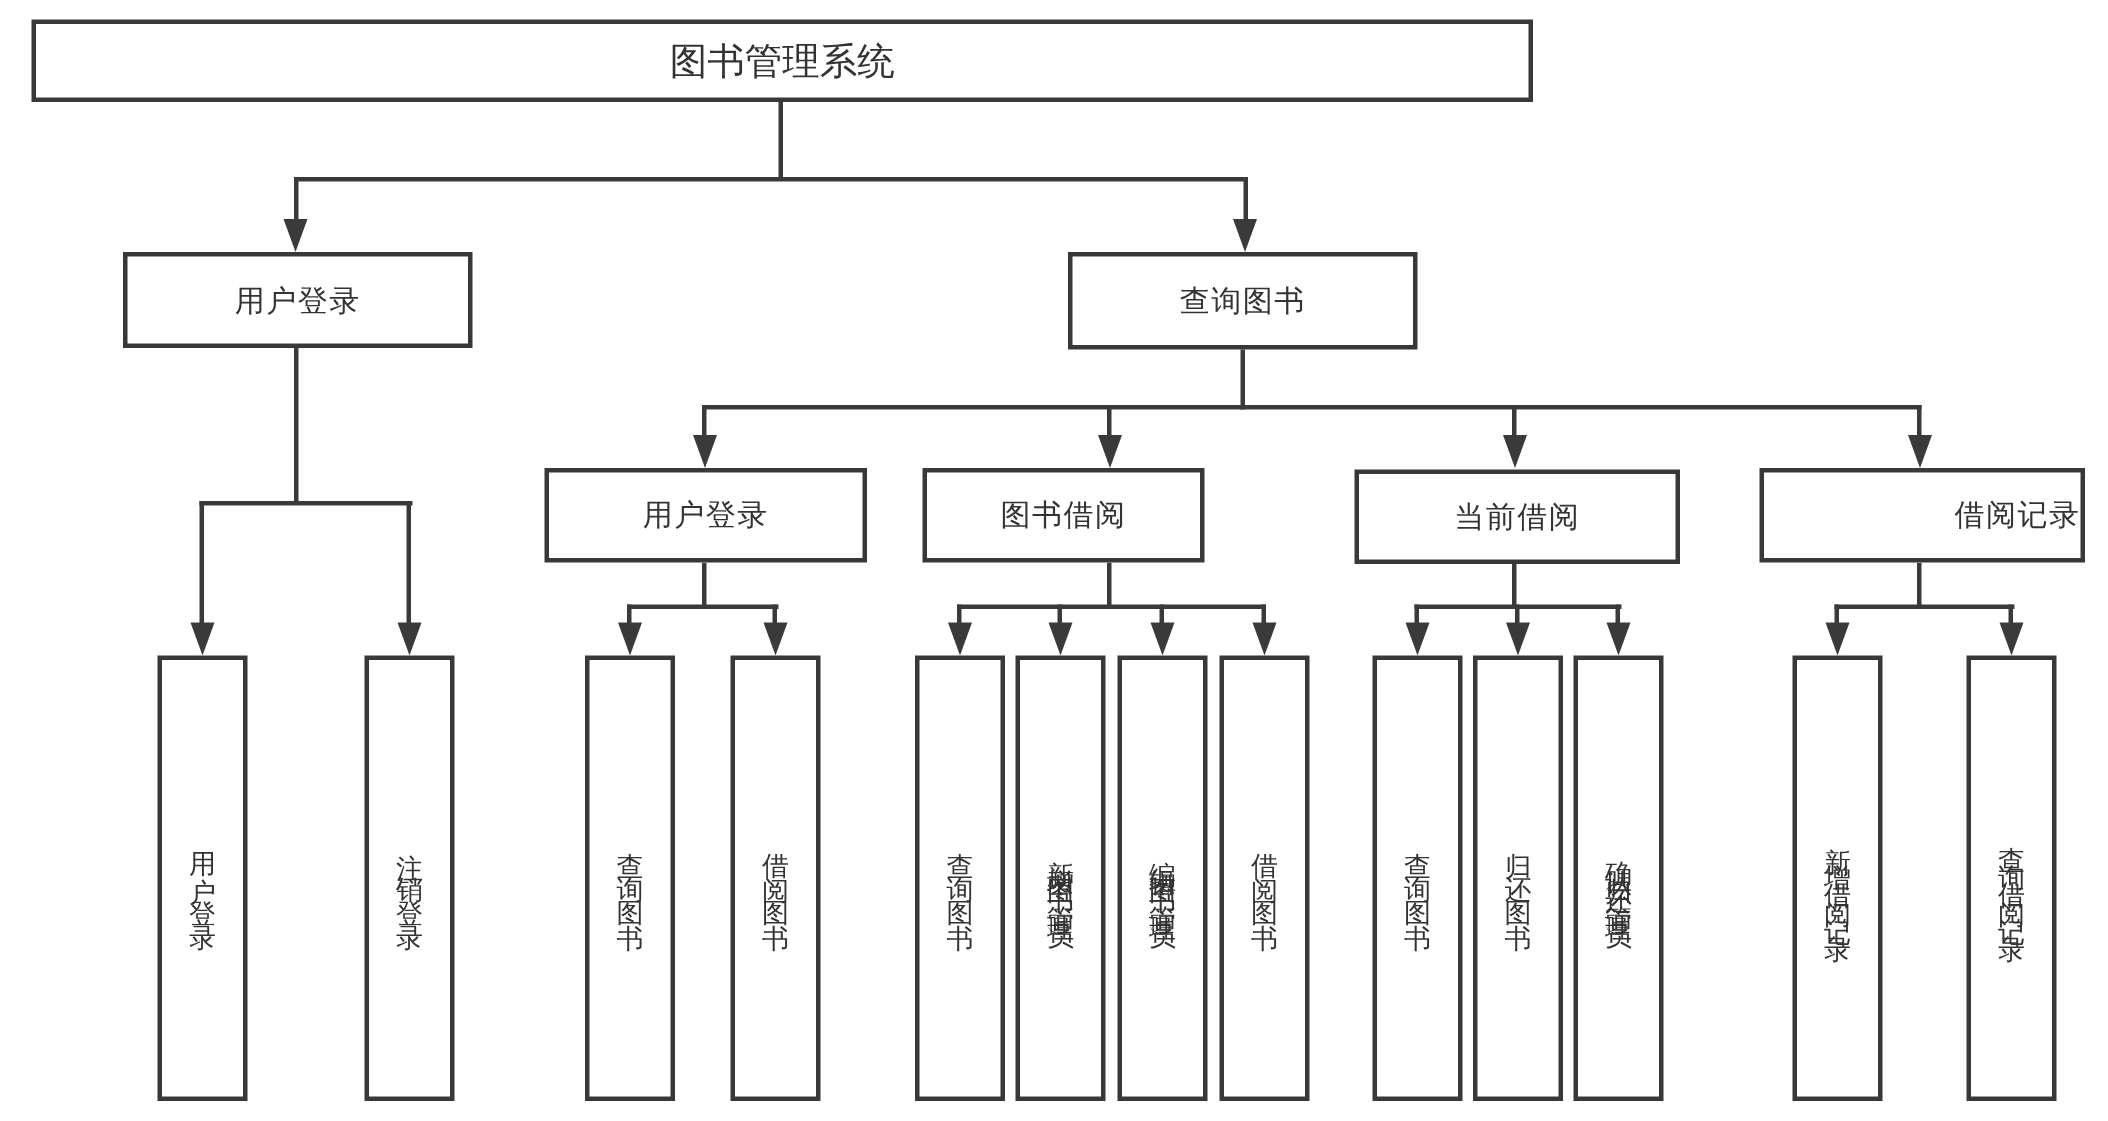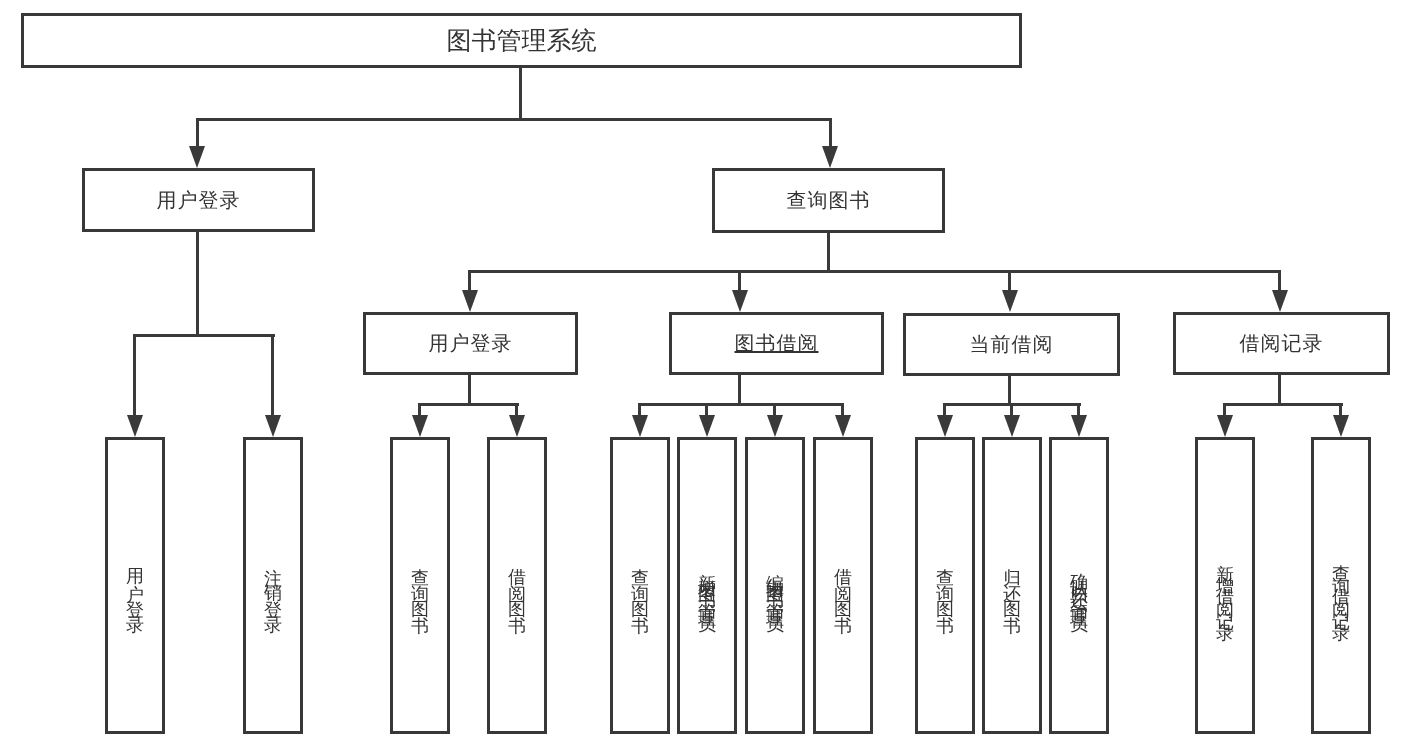--- a/index.html
+++ b/index.html
@@ -138,27 +138,27 @@
   <div class="box" style="left:82px; top:168px; width:233px; height:64px;">
     <span class="hlabel">用户登录</span>
   </div>
   <div class="box" style="left:712px; top:168px; width:233px; height:65px;">
     <span class="hlabel">查询图书</span>
   </div>
 
   <div class="box" style="left:363px; top:312px; width:215px; height:63px;">
     <span class="hlabel">用户登录</span>
   </div>
-  <div class="box" style="left:669px; top:312px; width:215px; height:63px;text-decoration:underline;">
+  <div class="box" style="left:615px; top:312px; width:188px; height:63px;">
     <span class="hlabel">图书借阅</span>
   </div>
   <div class="box" style="left:903px; top:313px; width:217px; height:63px;">
     <span class="hlabel">当前借阅</span>
   </div>
-  <div class="box" style="left:1173px; top:312px; width:217px; height:63px;">
+  <div class="box" style="left:1173px; top:312px; width:217px; height:63px;justify-content:flex-end;">
     <span class="hlabel">借阅记录</span>
   </div>
 
   <div class="box" style="left:105px; top:437px; width:60px; height:297px;">
     <span class="vbox sp-wide">用户登录</span>
   </div>
   <div class="box" style="left:243px; top:437px; width:60px; height:297px;">
     <span class="vbox sp-wide">注销登录</span>
   </div>
 

